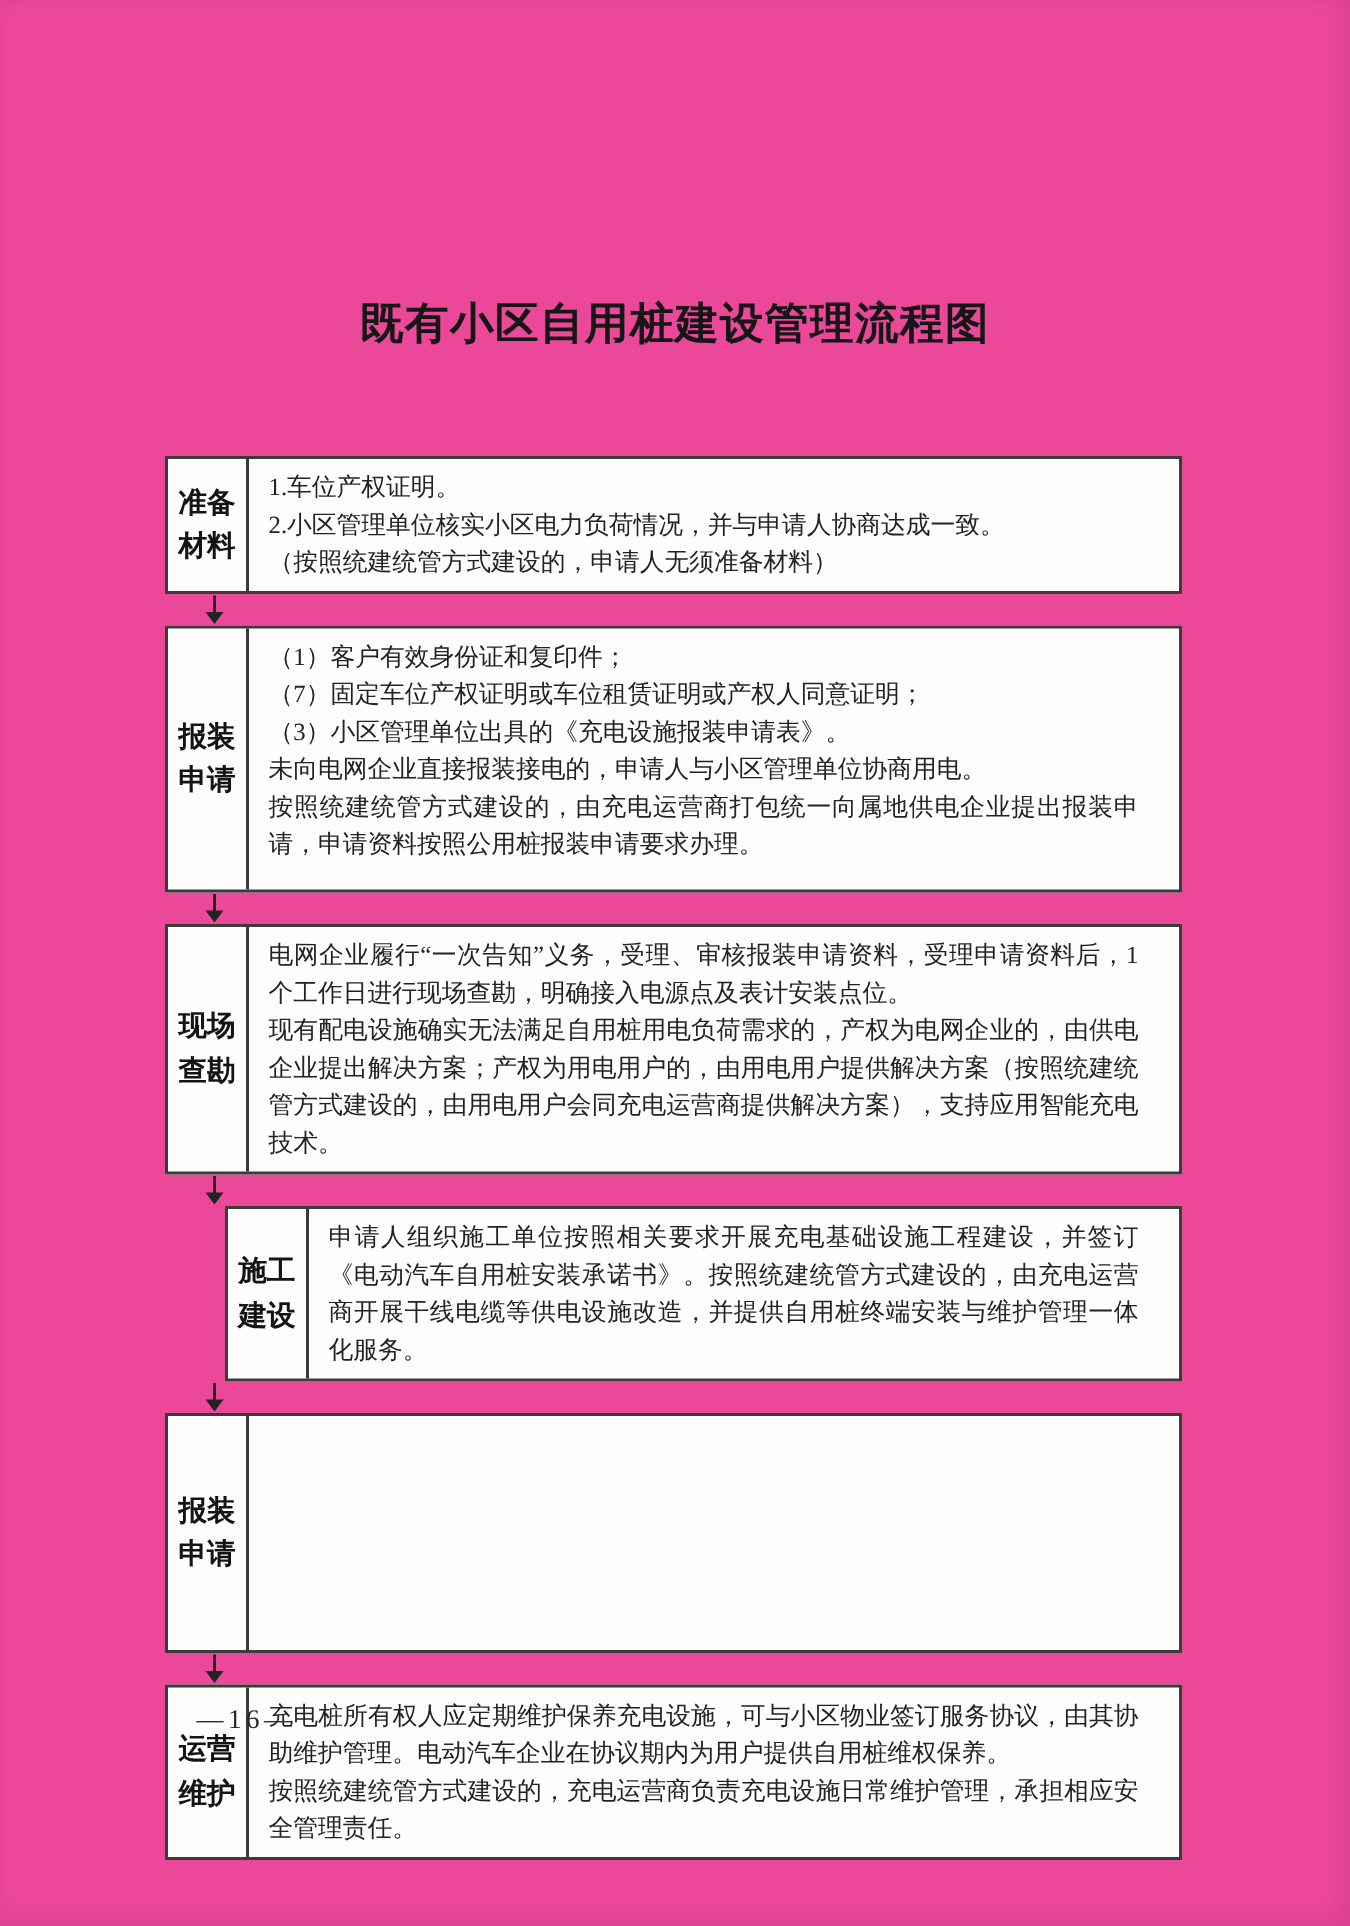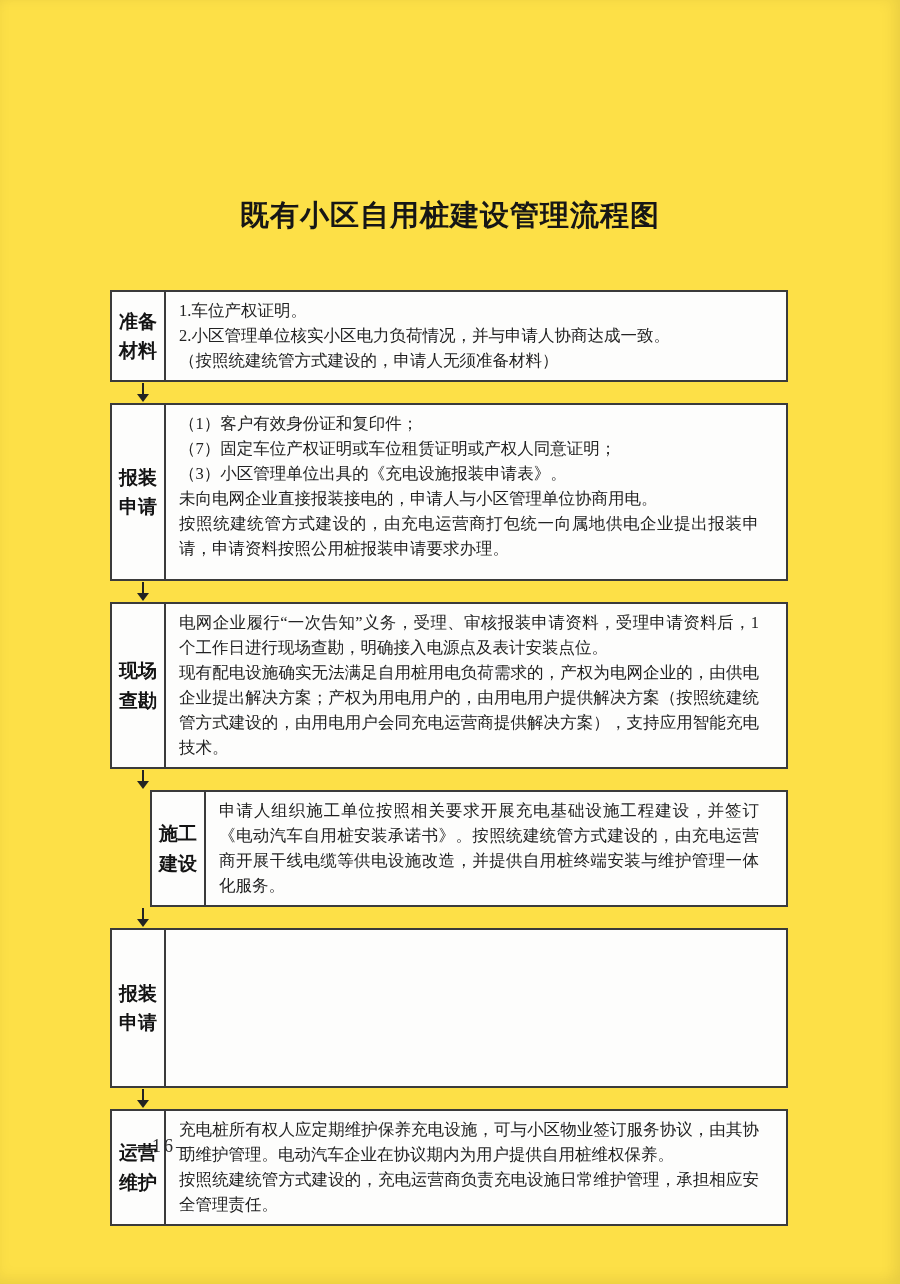--- a/index.html
+++ b/index.html
@@ -1,40 +1,40 @@
 <!DOCTYPE html>
 <html lang="zh"><head>
 <meta charset="utf-8">
 <style>
   html, body { margin: 0; padding: 0; background: #ffffff; }
   .page {
     position: relative;
     width: 900px;
     height: 1284px;
-    background: #fde047;
+    background: #ec4899;
     color: #1d1d1d;
     font-family: "Liberation Serif", serif;
     overflow: hidden;
     box-shadow: inset -8px 0 14px rgba(0,0,0,0.05), inset 0 -8px 14px rgba(0,0,0,0.04);
   }
   .doc-title {
     position: absolute;
     top: 196px;
     left: 0;
     width: 100%;
     text-align: center;
     font-family: "Liberation Sans", sans-serif;
     font-weight: bold;
     font-size: 29px;
     letter-spacing: 1px;
     color: #161616;
   }
   .flow {
     position: absolute;
-    top: 290px;
+    top: 304px;
     left: 110px;
     width: 678px;
   }
   .step {
     display: flex;
     border: 2px solid #3b3b3b;
     background: #fdfdfc;
     box-sizing: border-box;
   }
   .step-label {

